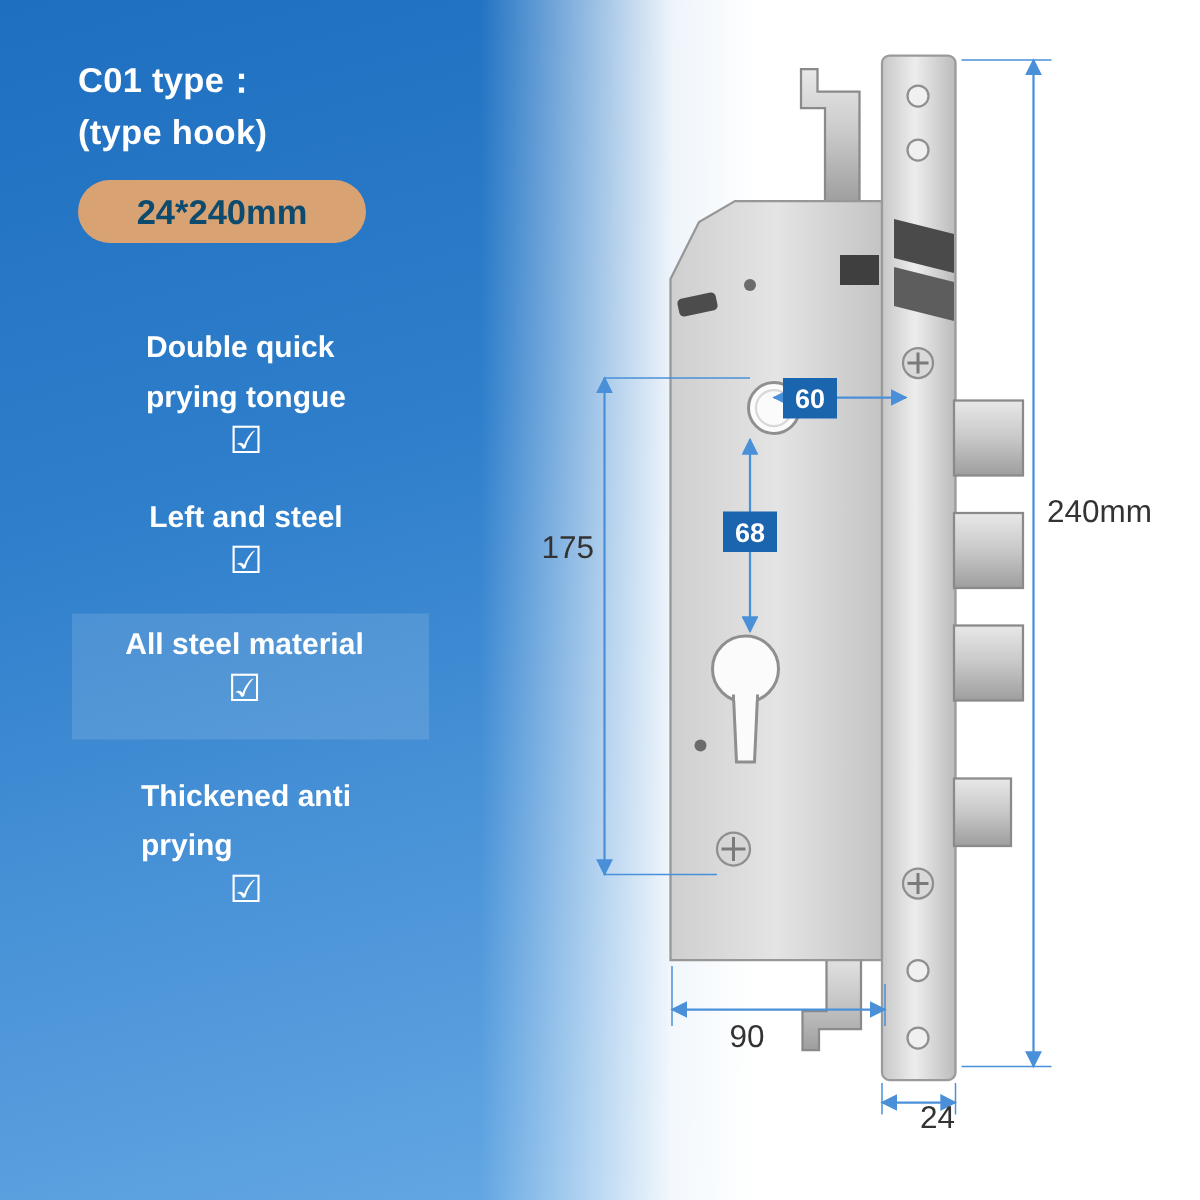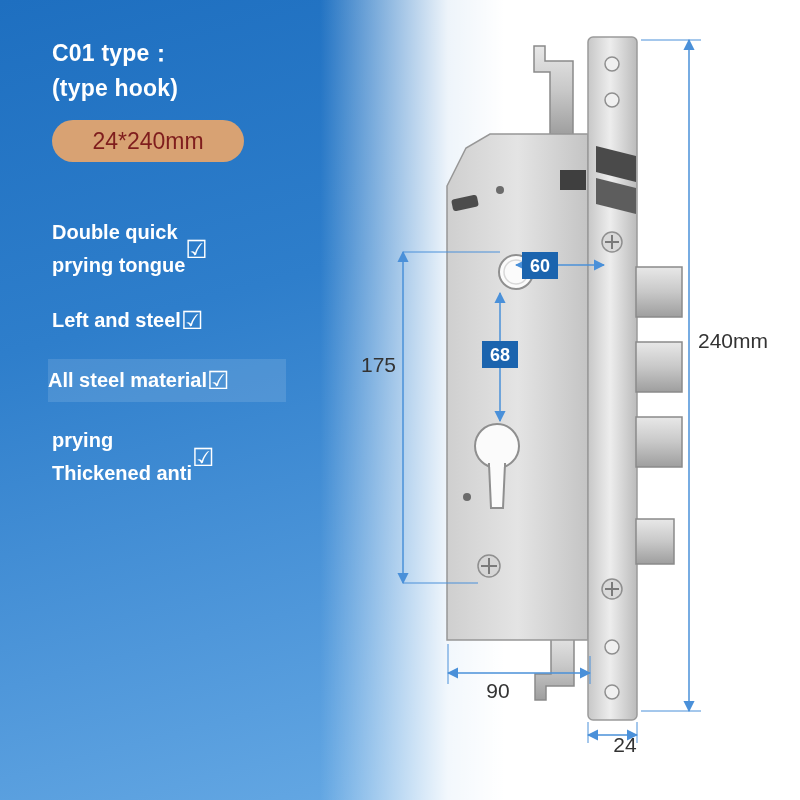--- a/index.html
+++ b/index.html
@@ -12,32 +12,32 @@
       linear-gradient(to right, rgba(255,255,255,0) 40%, rgba(255,255,255,0.92) 56%, #ffffff 63%),
       linear-gradient(165deg, #1e6fc0 0%, #2e7ecb 35%, #4f97da 68%, #6fb0e8 100%);
   }
 
   svg.diagram { position:absolute; left:0; top:0; }
 
   .left-panel { position:absolute; left:52px; top:36px; width:290px; color:#ffffff; }
   .title-line { font-size:23px; font-weight:bold; line-height:35px; letter-spacing:0.2px; }
   .badge {
     margin-top:14px; width:192px; height:42px; border-radius:21px;
-    background:#d8a273; color:#7f1d1d;
+    background:#d8a273; color:#0c4a6e;
     display:flex; align-items:center; justify-content:center;
-    font-size:23px; font-weight:normal;
+    font-size:23px; font-weight:bold;
   }
   .features { margin-top:54px; }
   .feature {
-    display:flex; align-items:center; justify-content:flex-start;
-    width:224px; margin-bottom:22px;
+    display:flex; align-items:center; justify-content:flex-end;
+    width:224px; margin-bottom:22px;flex-direction:column;
   }
   .feature.highlight {
     background:rgba(255,255,255,0.12);
-    width:238px; padding:5px 8px 5px 0; margin-left:-4px;
+    width:238px; padding:5px 8px 21px 0; margin-left:-4px;
   }
   .f-line { font-size:20px; font-weight:bold; line-height:33px; }
   .f-line:empty { display:none; }
   .checkbox { font-size:25px; line-height:1; color:#fff; }
 
   .dim-dark  { fill:#333333; font-size:21px; font-family:"Liberation Sans",sans-serif; }
   .dim-white { fill:#ffffff; font-size:18px; font-weight:bold; font-family:"Liberation Sans",sans-serif; }
 </style>
 </head>
 <body>
@@ -178,21 +178,21 @@
       <div class="feature highlight">
         <div class="f-text">
           <div class="f-line">All steel material</div>
 
         </div>
         <span class="checkbox">☑</span>
       </div>
 
       <div class="feature">
         <div class="f-text">
+          <div class="f-line">Thickened anti</div>
           <div class="f-line">prying</div>
-          <div class="f-line">Thickened anti</div>
         </div>
         <span class="checkbox">☑</span>
       </div>
 
     </div>
   </div>
 </div>
 
 </body></html>

